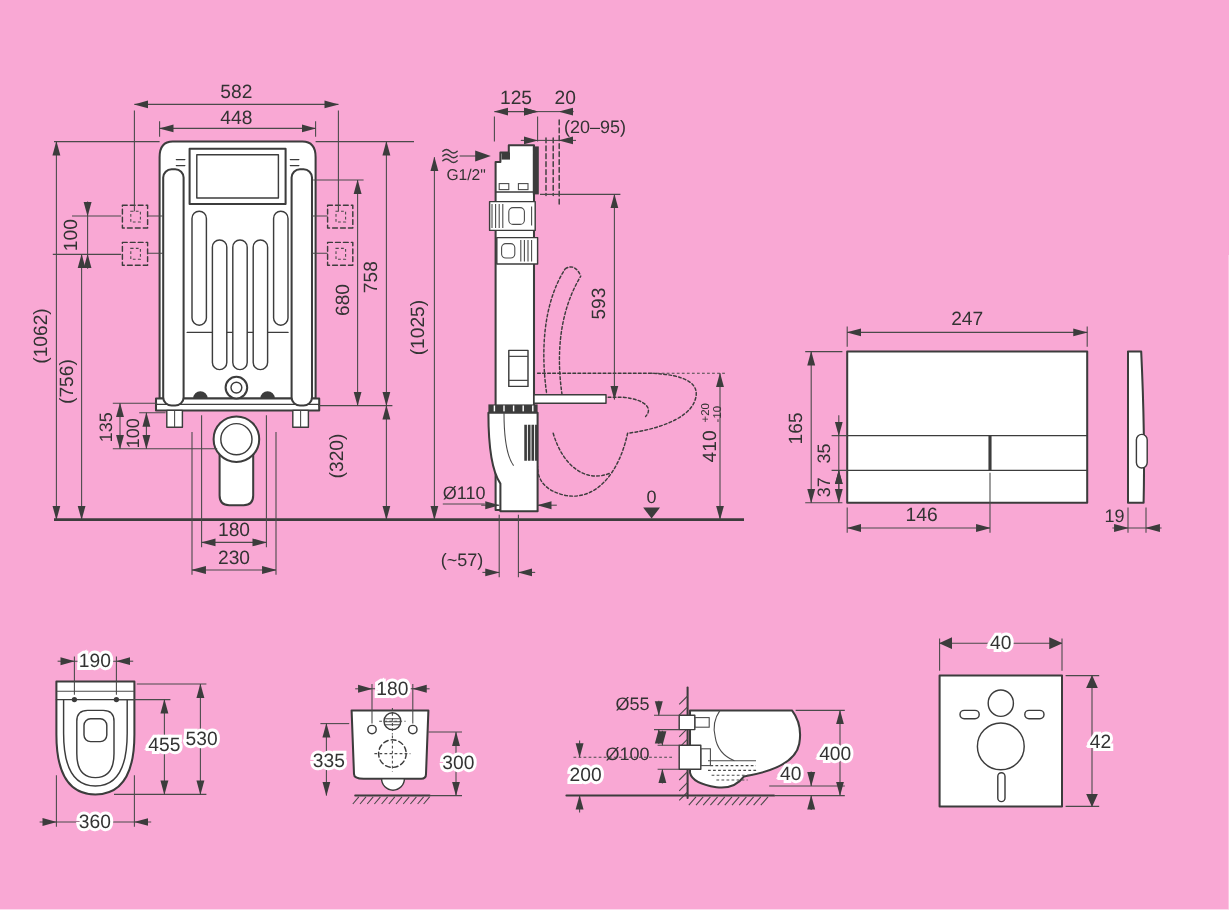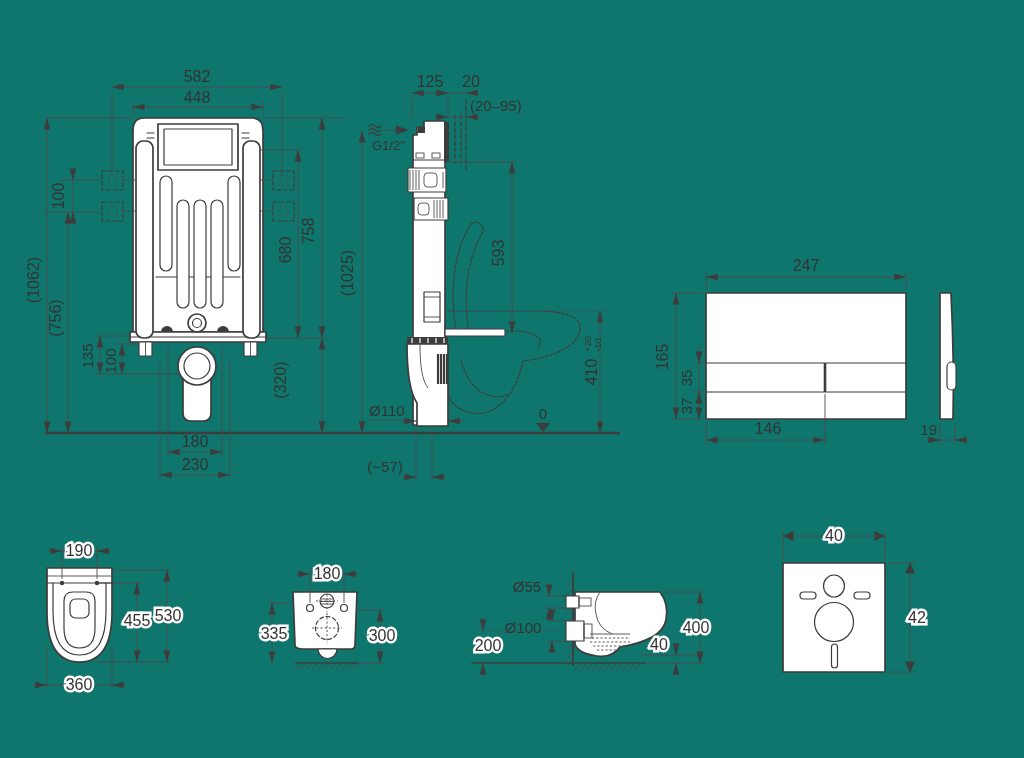--- a/index.html
+++ b/index.html
@@ -1,16 +1,16 @@
 <!DOCTYPE html>
 <html><head>
 <meta charset="utf-8">
 <style>
   html,body { margin:0; padding:0; background:#fff; }
-  .page { width:1024px; height:758px; background:#0f766e; position:relative; overflow:hidden; }
+  .page { width:1024px; height:758px; background:#f9a8d4; position:relative; overflow:hidden; }
   svg { font-family:"Liberation Sans", sans-serif; }
   
   .o  { fill:none; stroke:#3c3c3c; stroke-width:1.7; stroke-linejoin:round; stroke-linecap:round; }
   .o2 { fill:none; stroke:#3c3c3c; stroke-width:1.2; stroke-linejoin:round; stroke-linecap:round; }
   .th { fill:none; stroke:#4a4a4a; stroke-width:0.9; }
   .fl { fill:none; stroke:#3c3c3c; stroke-width:2.3; }
   .w  { fill:#ffffff; }
   .ink{ fill:#3c3c3c; }
   .d  { stroke-dasharray:4,2.6; }
   .d2 { stroke-dasharray:2.3,1.9; }

